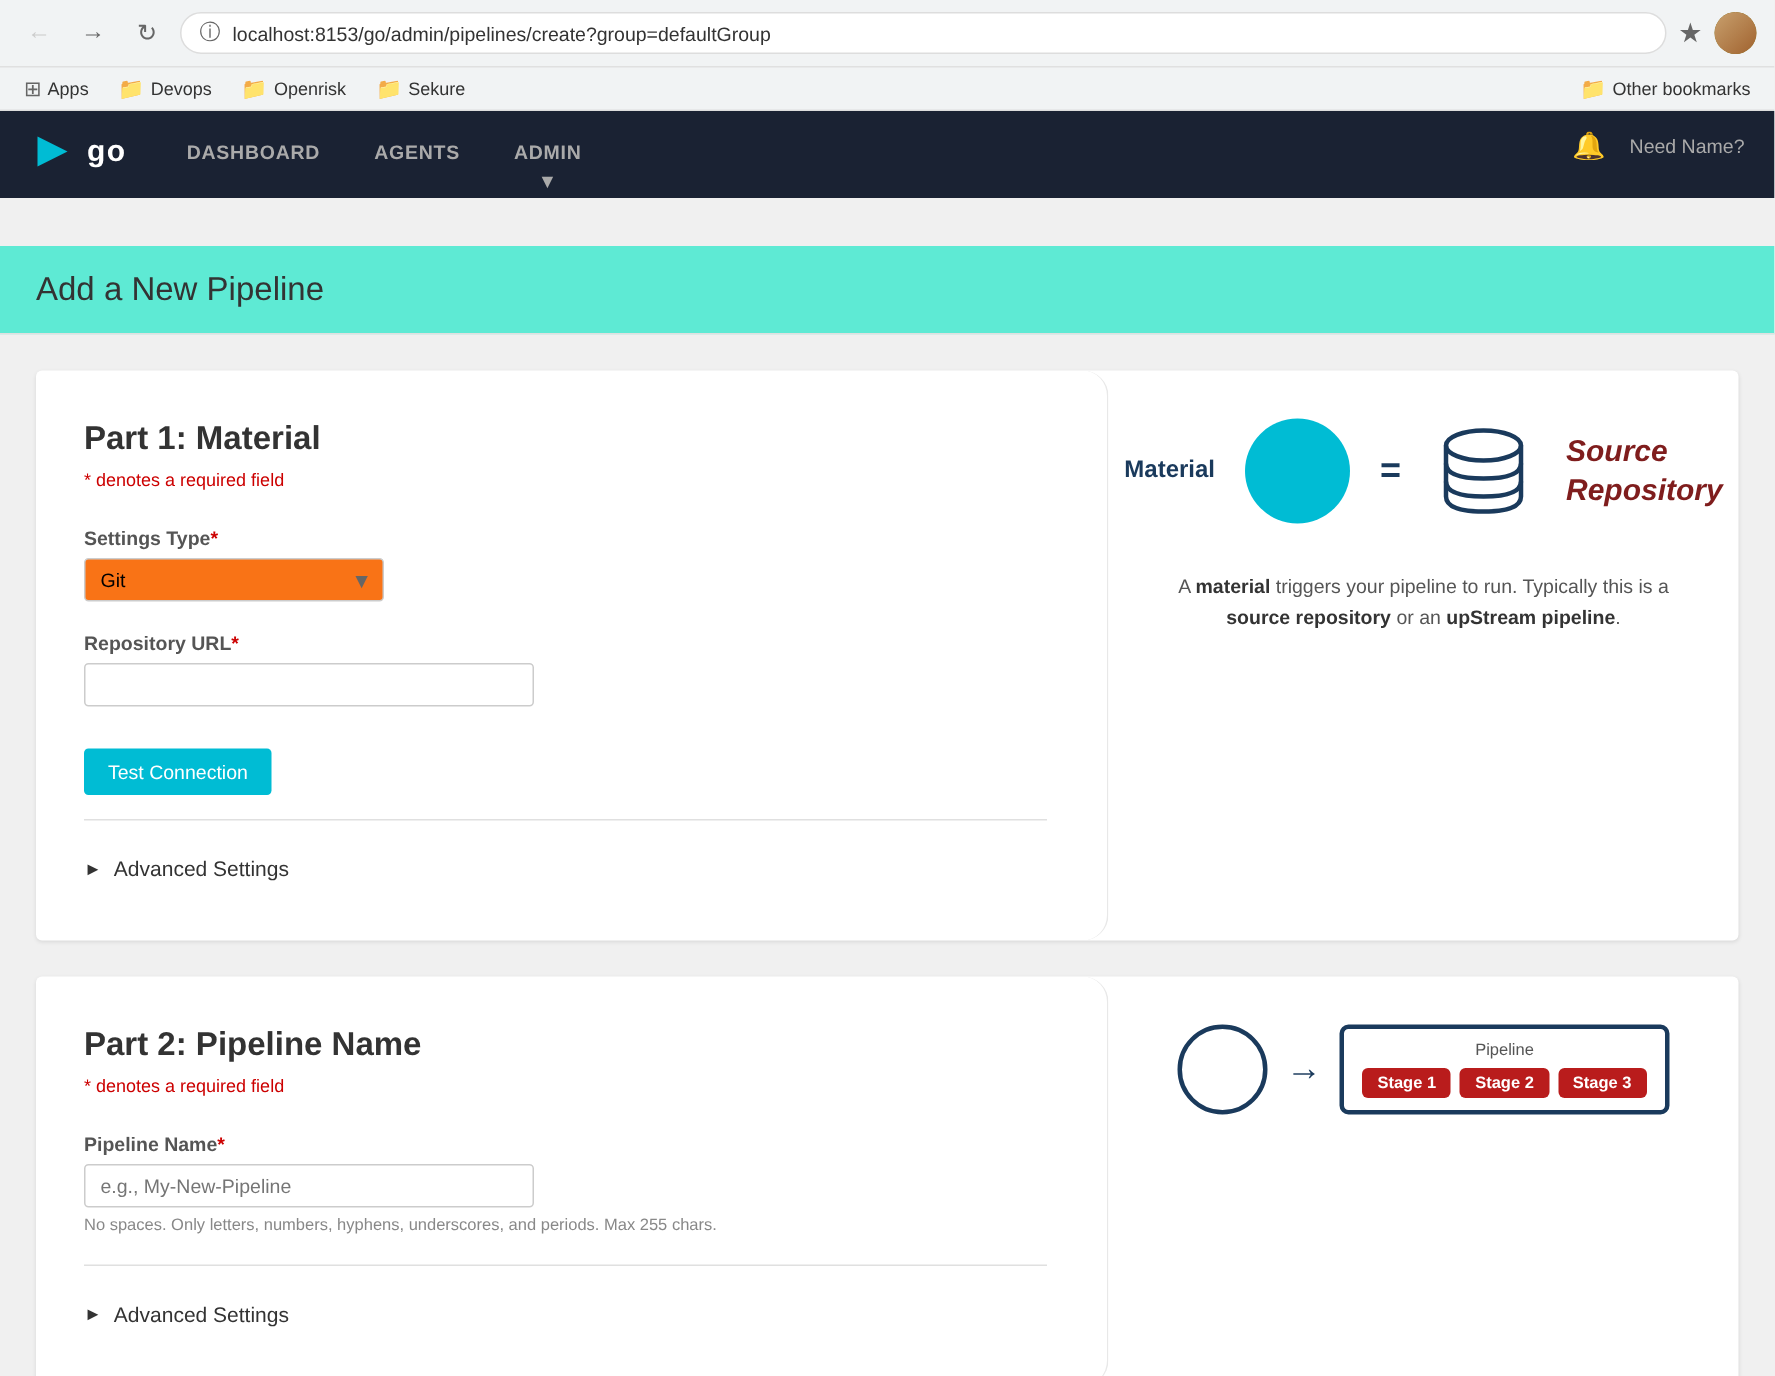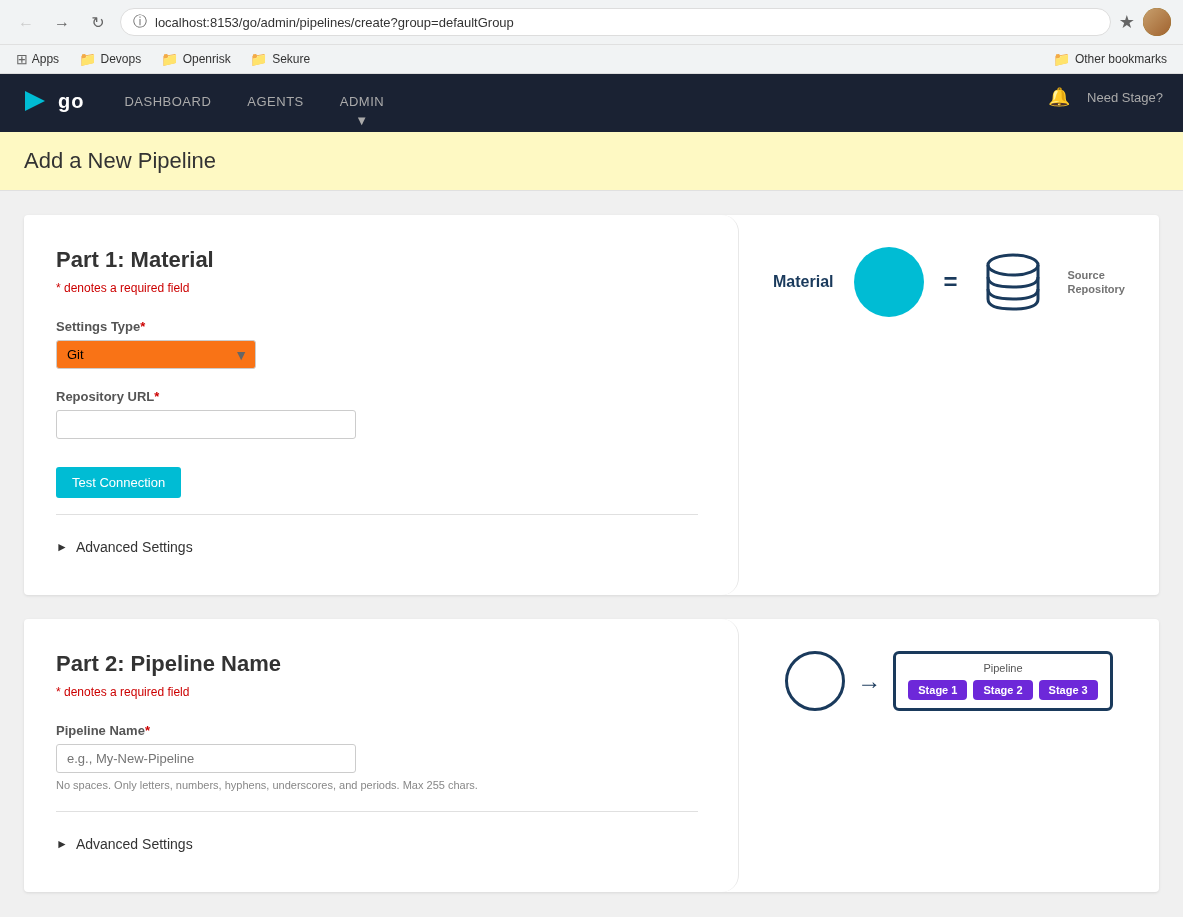--- a/index.html
+++ b/index.html
@@ -48,32 +48,33 @@
 
     
     .app-header {
       background: #1a2233; color: white; display: flex; align-items: flex-start;
       padding: 12px 20px; height: 58px;
     }
     .logo { display: flex; align-items: center; gap: 8px; margin-right: 24px; }
     .logo-text { font-size: 20px; font-weight: bold; color: white; letter-spacing: 1px; }
     .nav-items { display: flex; gap: 4px; }
     .nav-item {
-      padding: 8px 16px; color: #aaa; font-size: 13px; font-weight: normal;
+      padding: 8px 16px; color: #aaa; font-size: 13px; font-weight: bold;
       text-transform: uppercase; cursor: pointer; letter-spacing: 0.5px;
     }
     .nav-item.with-arrow { display: flex; align-items: center; gap: 4px; flex-direction: column; }
     .header-right { margin-left: auto; display: flex; align-items: center; gap: 16px; }
     .bell-icon { font-size: 18px; color: #aaa; cursor: pointer; }
     .help-link { color: #aaa; font-size: 13px; cursor: pointer; }
 
     
     .page-title-bar {
-      background: #fef9c3; padding: 16px 24px;
+      background: #5eead4; padding: 16px 24px;
       border-bottom: 1px solid #e0e0e0;
+      margin-top: 32px;
     }
     .page-title { font-size: 22px; font-weight: normal; color: #333; }
 
     
     .main-content {
       padding: 24px; display: flex; flex-direction: column; gap: 24px;
       background: #f0f0f0; min-height: calc(100vh - 160px);
     }
 
     
@@ -158,21 +159,21 @@
     .diagram-label { font-size: 16px; font-weight: bold; color: #1a3a5c; }
     .equals-sign { font-size: 24px; color: #1a3a5c; font-weight: bold; }
     .material-circle {
       width: 70px; height: 70px; border-radius: 50%;
       background: #00bcd4;
     }
     .db-icon {
       width: 70px; height: 70px;
     }
     .source-repo-label { display: flex; flex-direction: column; align-items: flex-start; }
-    .source-repo-text { font-size: 11px; font-weight: bold; color: #737373; line-height: 1.3; }
+    .source-repo-text { font-size: 20px; font-weight: bold; color: #7f1d1d; line-height: 1.3; font-style: italic; }
 
     .diagram-description {
       text-align: center; font-size: 13px; color: #555; line-height: 1.6; max-width: 340px;
     }
     .diagram-description strong { font-weight: bold; color: #333; }
 
     
     .pipeline-diagram {
       display: flex; align-items: center; gap: 12px;
     }
@@ -185,21 +186,21 @@
     }
     .pipeline-box {
       border: 3px solid #1a3a5c; border-radius: 6px; padding: 8px 12px;
       background: white;
     }
     .pipeline-box-title {
       font-size: 11px; color: #555; text-align: center; margin-bottom: 6px;
     }
     .stage-buttons { display: flex; gap: 6px; }
     .stage-btn {
-      background: #6d28d9; color: white; border: none; border-radius: 4px;
+      background: #b91c1c; color: white; border: none; border-radius: 4px;
       padding: 4px 10px; font-size: 11px; font-weight: bold;
     }
   </style>
 </head>
 <body>
 
 <div class="browser-chrome">
   <div class="browser-toolbar">
     <button class="browser-nav-btn disabled">←</button>
     <button class="browser-nav-btn">→</button>
@@ -247,21 +248,21 @@
   <nav class="nav-items">
     <div class="nav-item">DASHBOARD</div>
     <div class="nav-item">AGENTS</div>
     <div class="nav-item with-arrow">
       <span>ADMIN</span>
       <span>▼</span>
     </div>
   </nav>
   <div class="header-right">
     <span class="bell-icon">🔔</span>
-    <span class="help-link">Need Stage?</span>
+    <span class="help-link">Need Name?</span>
   </div>
 </div>
 
 <div class="page-title-bar">
   <h1 class="page-title">Add a New Pipeline</h1>
 </div>
 
 <div class="main-content">
 
   <div class="section-card">
@@ -315,20 +316,23 @@
               <ellipse cx="35" cy="18" rx="25" ry="10" fill="none" stroke="#1a3a5c" stroke-width="3"></ellipse>
               <path d="M10,18 L10,52 Q10,62 35,62 Q60,62 60,52 L60,18" fill="none" stroke="#1a3a5c" stroke-width="3"></path>
               <path d="M10,30 Q10,40 35,40 Q60,40 60,30" fill="none" stroke="#1a3a5c" stroke-width="3"></path>
               <path d="M10,42 Q10,52 35,52 Q60,52 60,42" fill="none" stroke="#1a3a5c" stroke-width="3"></path>
             </svg>
             <div class="source-repo-label">
               <span class="source-repo-text">Source</span>
               <span class="source-repo-text">Repository</span>
             </div>
           </div>
+          <p class="diagram-description">
+            A <strong>material</strong> triggers your pipeline to run. Typically this is a <strong>source repository</strong> or an <strong>upStream pipeline</strong>.
+          </p>
         </div>
       </div>
     </div>
   </div>
 
   <div class="section-card">
     <div class="section-inner">
       <div class="section-left">
         <h2 class="section-title">Part 2: Pipeline Name</h2>
         <p class="required-note">* denotes a required field</p>

